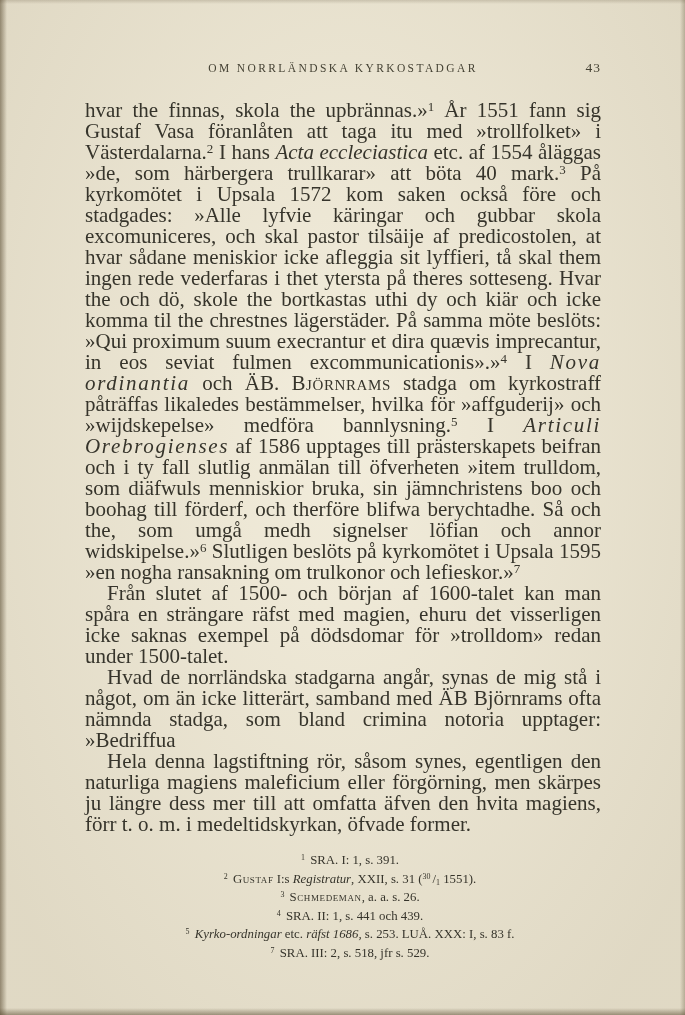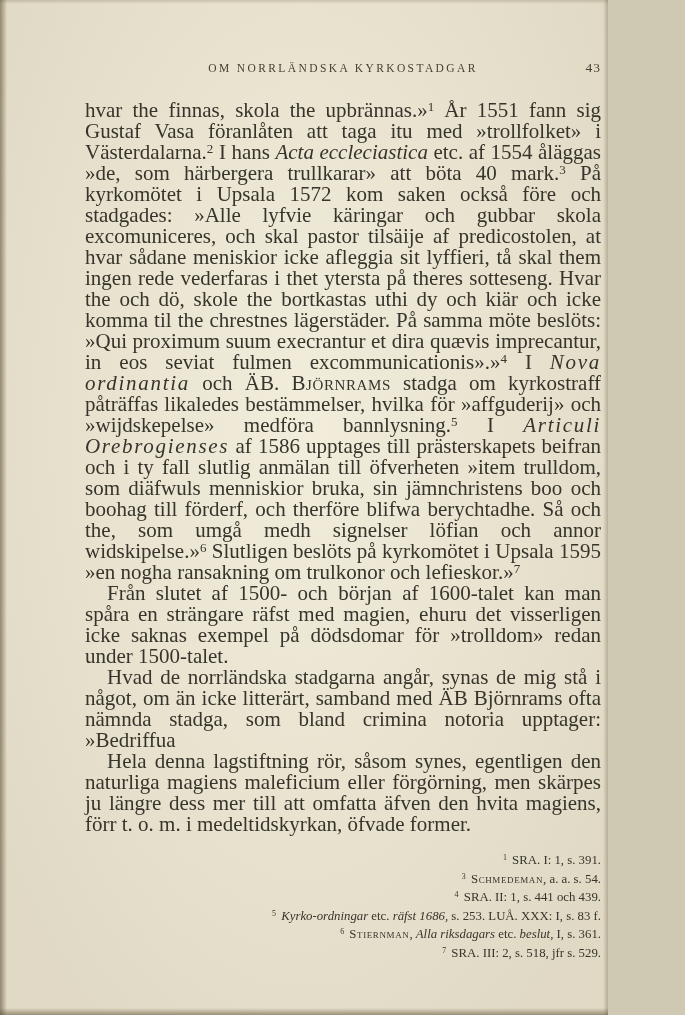--- a/index.html
+++ b/index.html
@@ -3,21 +3,21 @@
 <meta charset="utf-8">
 <style>
   * { margin: 0; padding: 0; box-sizing: border-box; }
   html, body { width: 685px; height: 1015px; }
   body {
     font-family: "Liberation Serif", "DejaVu Serif", serif;
     background: #cfc8b2;
   }
   .page {
     position: relative;
-    width: 608px;
+    width: 685px;
     height: 1015px;
     background: #f1ebd8;
     color: #36342b;
     overflow: hidden;
   }
   
   .page::before {
     content: "";
     position: absolute;
     inset: 0;
@@ -78,21 +78,21 @@
     vertical-align: baseline;
     position: relative;
     top: 0.28em;
     line-height: 0;
   }
   .footnotes { margin-top: 16px; }
   .footnotes p {
     font-size: 12.8px;
     line-height: 18.6px;
     text-indent: 14px;
-    text-align: right;
+    text-align: center;
   }
   .footnotes sup { margin-right: 2px; }
 </style>
 </head>
 <body>
 
 <div class="page">
   <div class="content">
 
     <header class="running-head">
@@ -102,21 +102,21 @@
 
     <main class="body-text" id="paragraphs">
         <p class=""><span>hvar the finnas, skola the upbrännas.»</span><sup>1</sup><span> År 1551 fann sig Gustaf Vasa föranlåten att taga itu med »trollfolket» i Västerdalarna.</span><sup>2</sup><span> I hans </span><span class="i">Acta eccleciastica</span><span> etc. af 1554 åläggas »de, som härbergera trullkarar» att böta 40 mark.</span><sup>3</sup><span> På kyrkomötet i Upsala 1572 kom saken också före och stadgades: »Alle lyfvie käringar och gubbar skola excomuniceres, och skal pastor tilsäije af predicostolen, at hvar sådane meniskior icke afleggia sit lyffieri, tå skal them ingen rede vederfaras i thet ytersta på theres sotteseng. Hvar the och dö, skole the bortkastas uthi dy och kiär och icke komma til the chrestnes lägerstäder. På samma möte beslöts: »Qui proximum suum execrantur et dira quævis imprecantur, in eos seviat fulmen excommunicationis».»</span><sup>4</sup><span> I </span><span class="isp">Nova ordinantia</span><span> och ÄB. </span><span class="sc">Björnrams</span><span> stadga om kyrkostraff påträffas likaledes bestämmelser, hvilka för »affguderij» och »wijdskepelse» medföra bannlysning.</span><sup>5</sup><span> I </span><span class="isp">Articuli Orebrogienses</span><span> af 1586 upptages till prästerskapets beifran och i ty fall slutlig anmälan till öfverheten »item trulldom, som diäfwuls menniskior bruka, sin jämnchristens boo och boohag till förderf, och therföre blifwa berychtadhe. Så och the, som umgå medh signelser löfian och annor widskipelse.»</span><sup>6</sup><span> Slutligen beslöts på kyrkomötet i Upsala 1595 »en nogha ransakning om trulkonor och lefieskor.»</span><sup>7</sup></p>
         <p class="indent"><span>Från slutet af 1500- och början af 1600-talet kan man spåra en strängare räfst med magien, ehuru det visserligen icke saknas exempel på dödsdomar för »trolldom» redan under 1500-talet.</span></p>
         <p class="indent"><span>Hvad de norrländska stadgarna angår, synas de mig stå i något, om än icke litterärt, samband med ÄB Björnrams ofta nämnda stadga, som bland crimina notoria upptager: »Bedriffua</span></p>
         <p class="indent"><span>Hela denna lagstiftning rör, såsom synes, egentligen den naturliga magiens maleficium eller förgörning, men skärpes ju längre dess mer till att omfatta äfven den hvita magiens, förr t. o. m. i medeltidskyrkan, öfvade former.</span></p>
       </main>
 
     <footer class="footnotes" id="footnotes">
         <p><sup>1</sup> <span>SRA. I: 1, s. 391.</span></p>
-        <p><sup>3</sup> <span class="sc">Schmedeman</span><span>, a. a. s. 54.</span></p>
+        <p><sup>2</sup> <span class="sc">Gustaf</span><span> I:s </span><span class="i">Registratur</span><span>, XXII, s. 31 (</span><sup>30</sup><span>/</span><span class="sub">1</span><span> 1551).</span></p>
+        <p><sup>3</sup> <span class="sc">Schmedeman</span><span>, a. a. s. 26.</span></p>
         <p><sup>4</sup> <span>SRA. II: 1, s. 441 och 439.</span></p>
         <p><sup>5</sup> <span class="i">Kyrko-ordningar</span><span> etc. </span><span class="i">räfst 1686,</span><span> s. 253.  LUÅ. XXX: I, s. 83 f.</span></p>
-        <p><sup>6</sup> <span class="sc">Stiernman</span><span>, </span><span class="i">Alla riksdagars</span><span> etc. </span><span class="i">beslut</span><span>, I, s. 361.</span></p>
         <p><sup>7</sup> <span>SRA. III: 2, s. 518, jfr s. 529.</span></p>
       </footer>
 
   </div>
 </div>
 
 </body></html>

